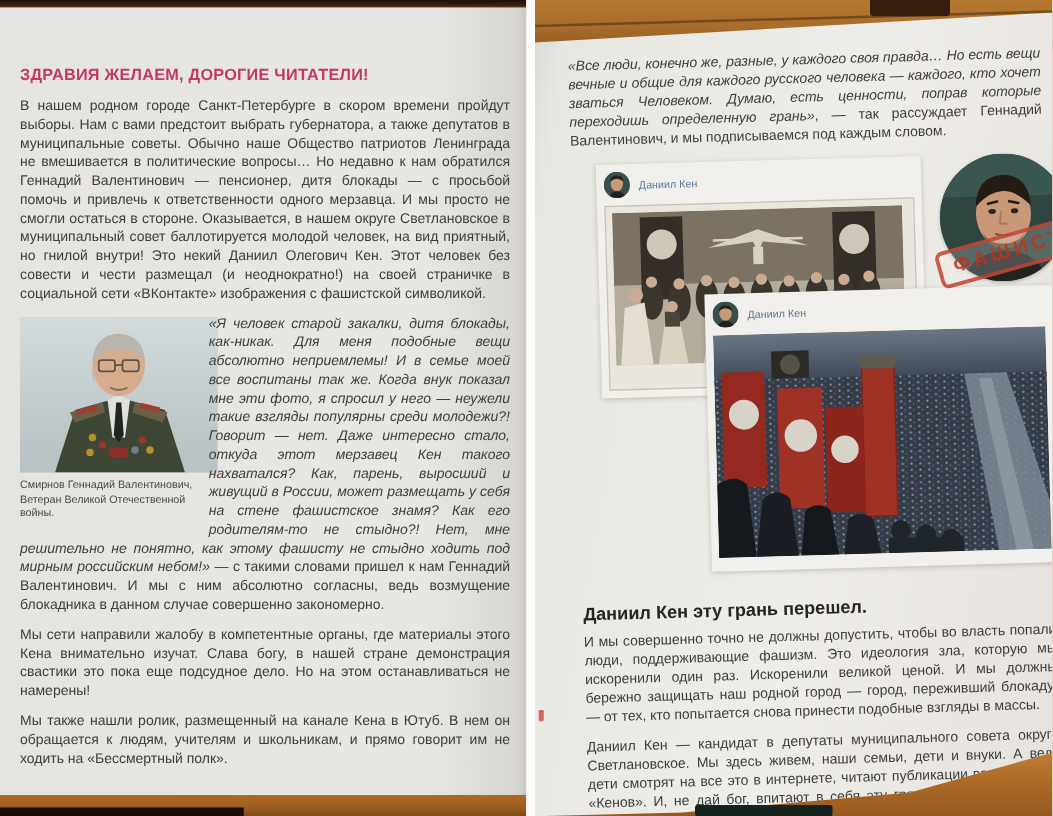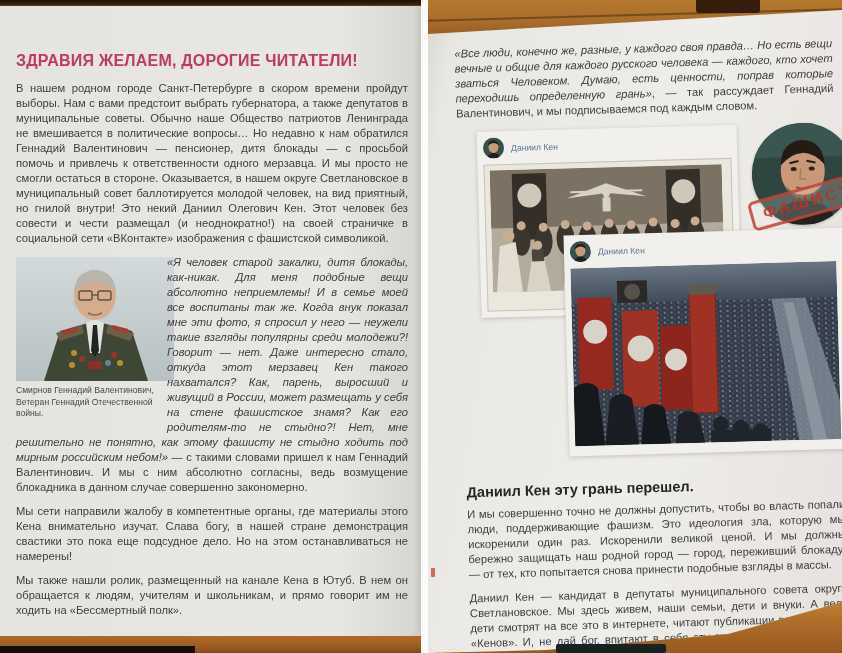--- a/index.html
+++ b/index.html
@@ -27,21 +27,21 @@
   
   .page{position:absolute;background:linear-gradient(160deg,#e9e8e4 0%,#e3e1dc 40%,#eceae6 100%);}
   #page-left{left:0;top:6px;width:421px;height:634px;
     background:linear-gradient(90deg,#e6e4e0 0%,#e9e7e3 80%,#d8d6d1 98%,#c9c7c2 100%);}
   #page-right{left:0;top:0;width:414px;height:653px;
     clip-path:polygon(0 34px,414px 10px,414px 602px,300px 634px,118px 650px,0 653px);
     background:linear-gradient(100deg,#d9d7d2 0%,#e9e7e2 6%,#efede9 55%,#e6e3de 100%);}
 
   
   #left-content{position:absolute;left:16px;top:46px;width:392px;color:#3e3d3b;}
-  .headline{font-size:16px;font-weight:bold;letter-spacing:.2px;margin:0 0 11px 0;}
+  .headline{font-size:13px;font-weight:bold;letter-spacing:.2px;margin:0 0 11px 0;}
   .body-p{font-size:11.2px;line-height:1.34;text-align:justify;margin:0 0 9px 0;}
   .quote-italic{font-style:italic;}
   #veteran-figure{float:left;width:140px;margin:2px 11px 2px 0;}
   #veteran-photo{width:158px;height:124px;display:block;background:#c2cbcd;}
   .photo-caption{font-size:8.6px;line-height:1.35;color:#4a4947;margin-top:4px;}
 
   
   #right-content{position:absolute;left:26px;top:36px;width:378px;color:#3e3d3b;transform:rotate(-1.6deg);transform-origin:100% 0;}
   .smudge{position:absolute;left:118px;top:2px;width:80px;height:14px;background:#e0889a;opacity:.22;filter:blur(3px);border-radius:6px;}
   #collage{position:relative;width:378px;height:344px;margin-top:6px;}
@@ -108,21 +108,21 @@
               <path d="M58 34 Q60 14 79 13 Q98 14 100 34 Q90 26 79 26 Q68 26 58 34 Z" fill="#b9b4ac"></path>
               <path d="M58 36 Q56 48 60 54 L58 36 Z" fill="#c4c0b8"></path>
 
               <rect x="63" y="34" width="13" height="9" rx="2" fill="none" stroke="#5a5249" stroke-width="1.4"></rect>
               <rect x="82" y="34" width="13" height="9" rx="2" fill="none" stroke="#5a5249" stroke-width="1.4"></rect>
               <line x1="76" y1="38" x2="82" y2="38" stroke="#5a5249" stroke-width="1.4"></line>
               <path d="M72 56 Q79 60 86 56" stroke="#8c6a52" stroke-width="1.5" fill="none"></path>
             </svg>
             <figcaption class="photo-caption">
               <div>Смирнов Геннадий Валентинович,</div>
-              <div>Ветеран Геннадий Отечественной войны.</div>
+              <div>Ветеран Великой Отечественной войны.</div>
             </figcaption>
           </figure>
           <p class="body-p"><span class="quote-italic">«Я человек старой закалки, дитя блокады, как-никак. Для меня подобные вещи абсолютно неприемлемы! И в семье моей все воспитаны так же. Когда внук показал мне эти фото, я спросил у него — неужели такие взгляды популярны среди молодежи?! Говорит — нет. Даже интересно стало, откуда этот мерзавец Кен такого нахватался? Как, парень, выросший и живущий в России, может размещать у себя на стене фашистское знамя? Как его родителям-то не стыдно?! Нет, мне решительно не понятно, как этому фашисту не стыдно ходить под мирным российским небом!»</span><span> — с такими словами пришел к нам Геннадий Валентинович. И мы с ним абсолютно согласны, ведь возмущение блокадника в данном случае совершенно закономерно.</span></p>
           <div style="clear:both"></div>
         </div>
 
         <p class="body-p">Мы сети направили жалобу в компетентные органы, где материалы этого Кена внимательно изучат. Слава богу, в нашей стране демонстрация свастики это пока еще подсудное дело. Но на этом останавливаться не намерены!</p>
         <p class="body-p">Мы также нашли ролик, размещенный на канале Кена в Ютуб. В нем он обращается к людям, учителям и школьникам, и прямо говорит им не ходить на «Бессмертный полк».</p>
 
       </div>

